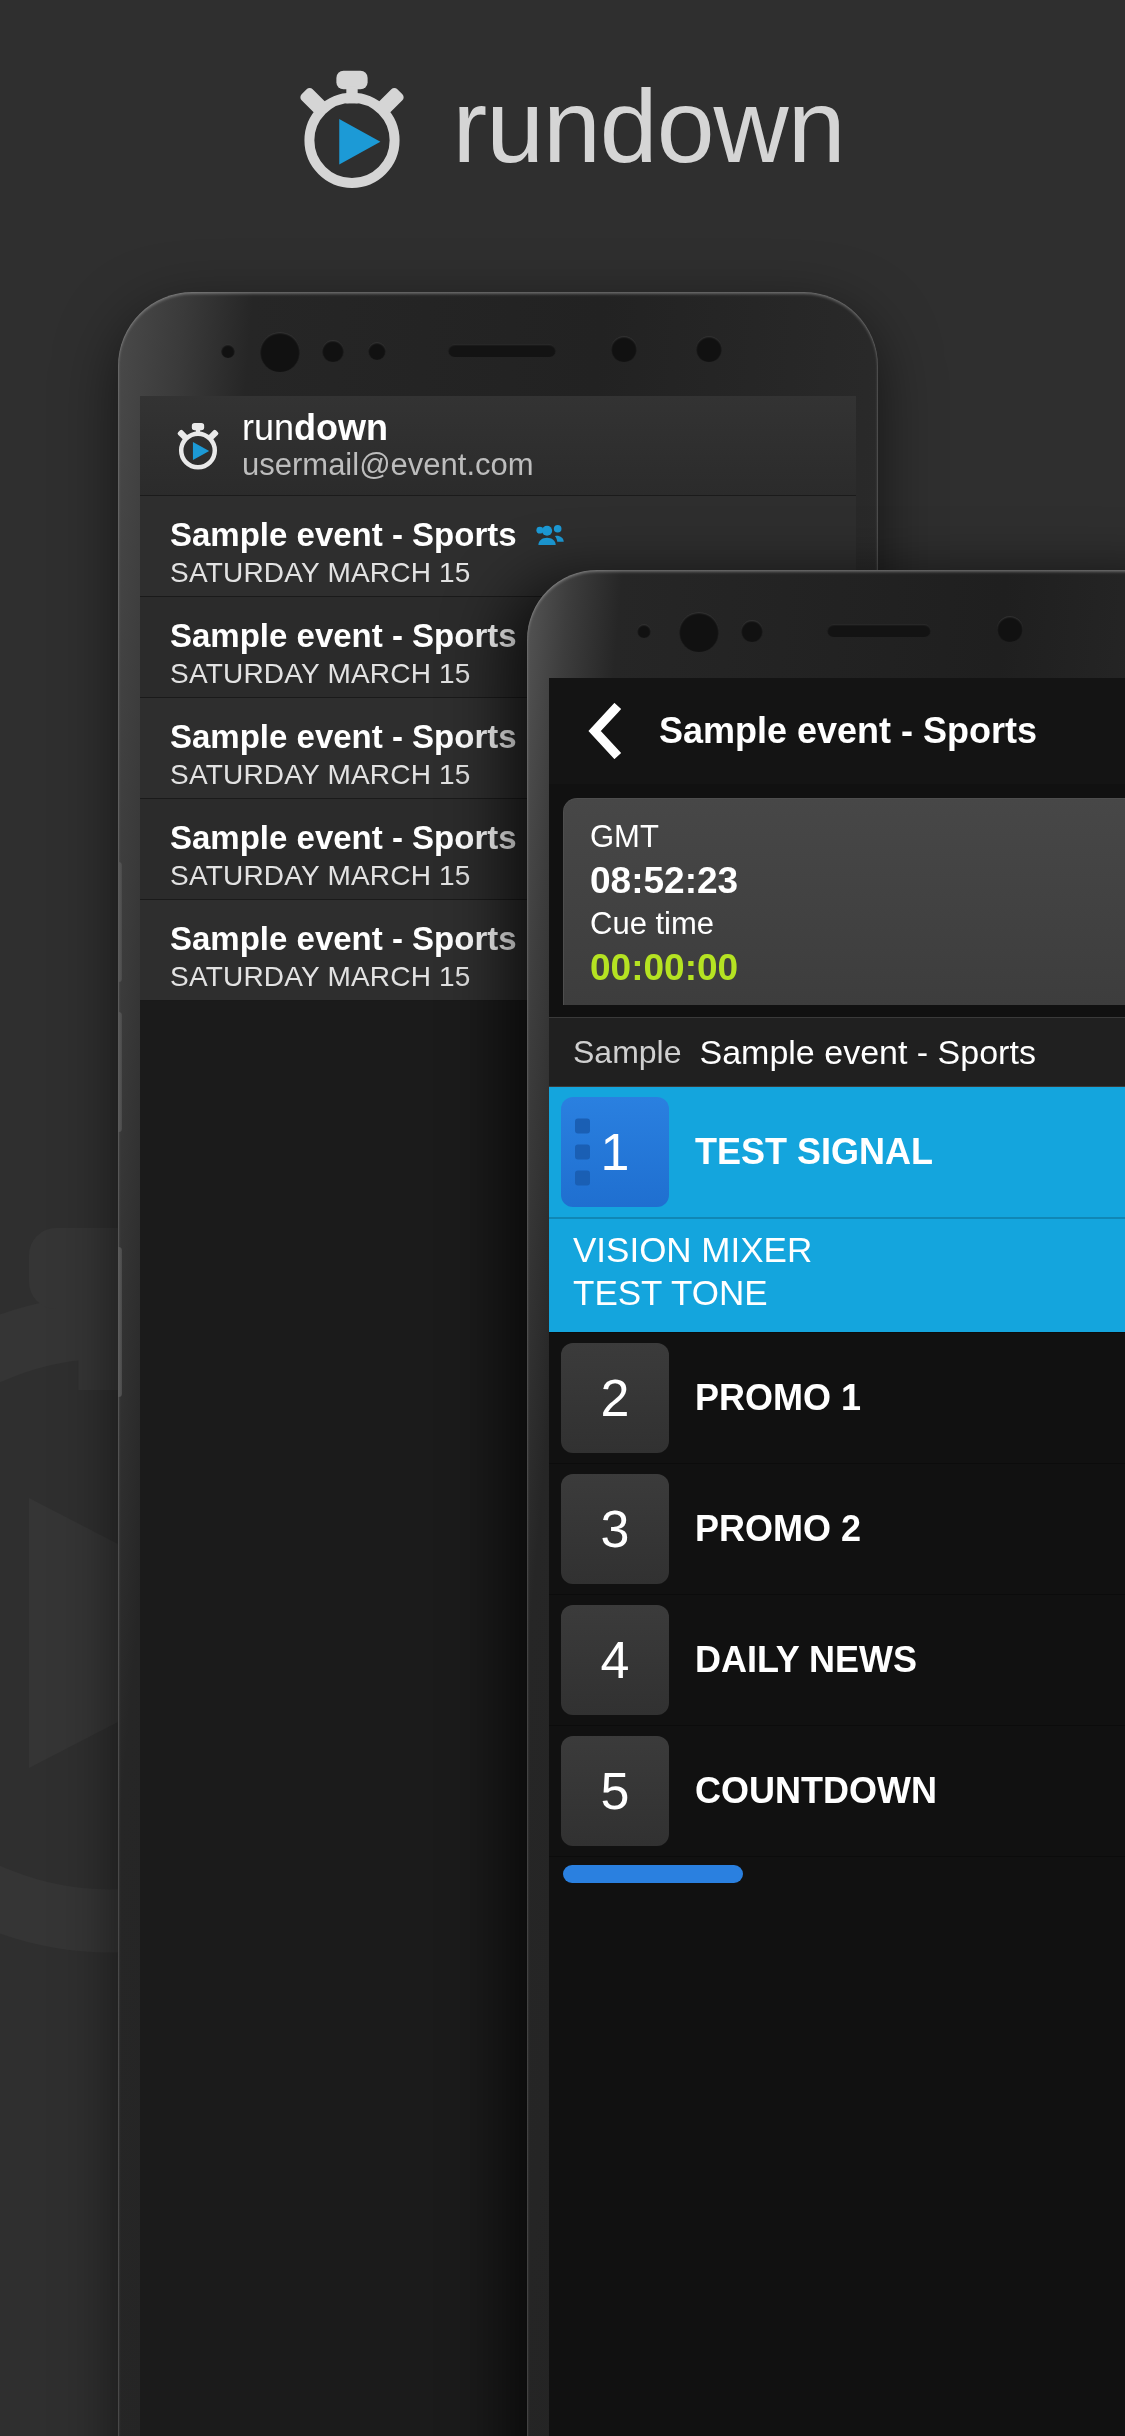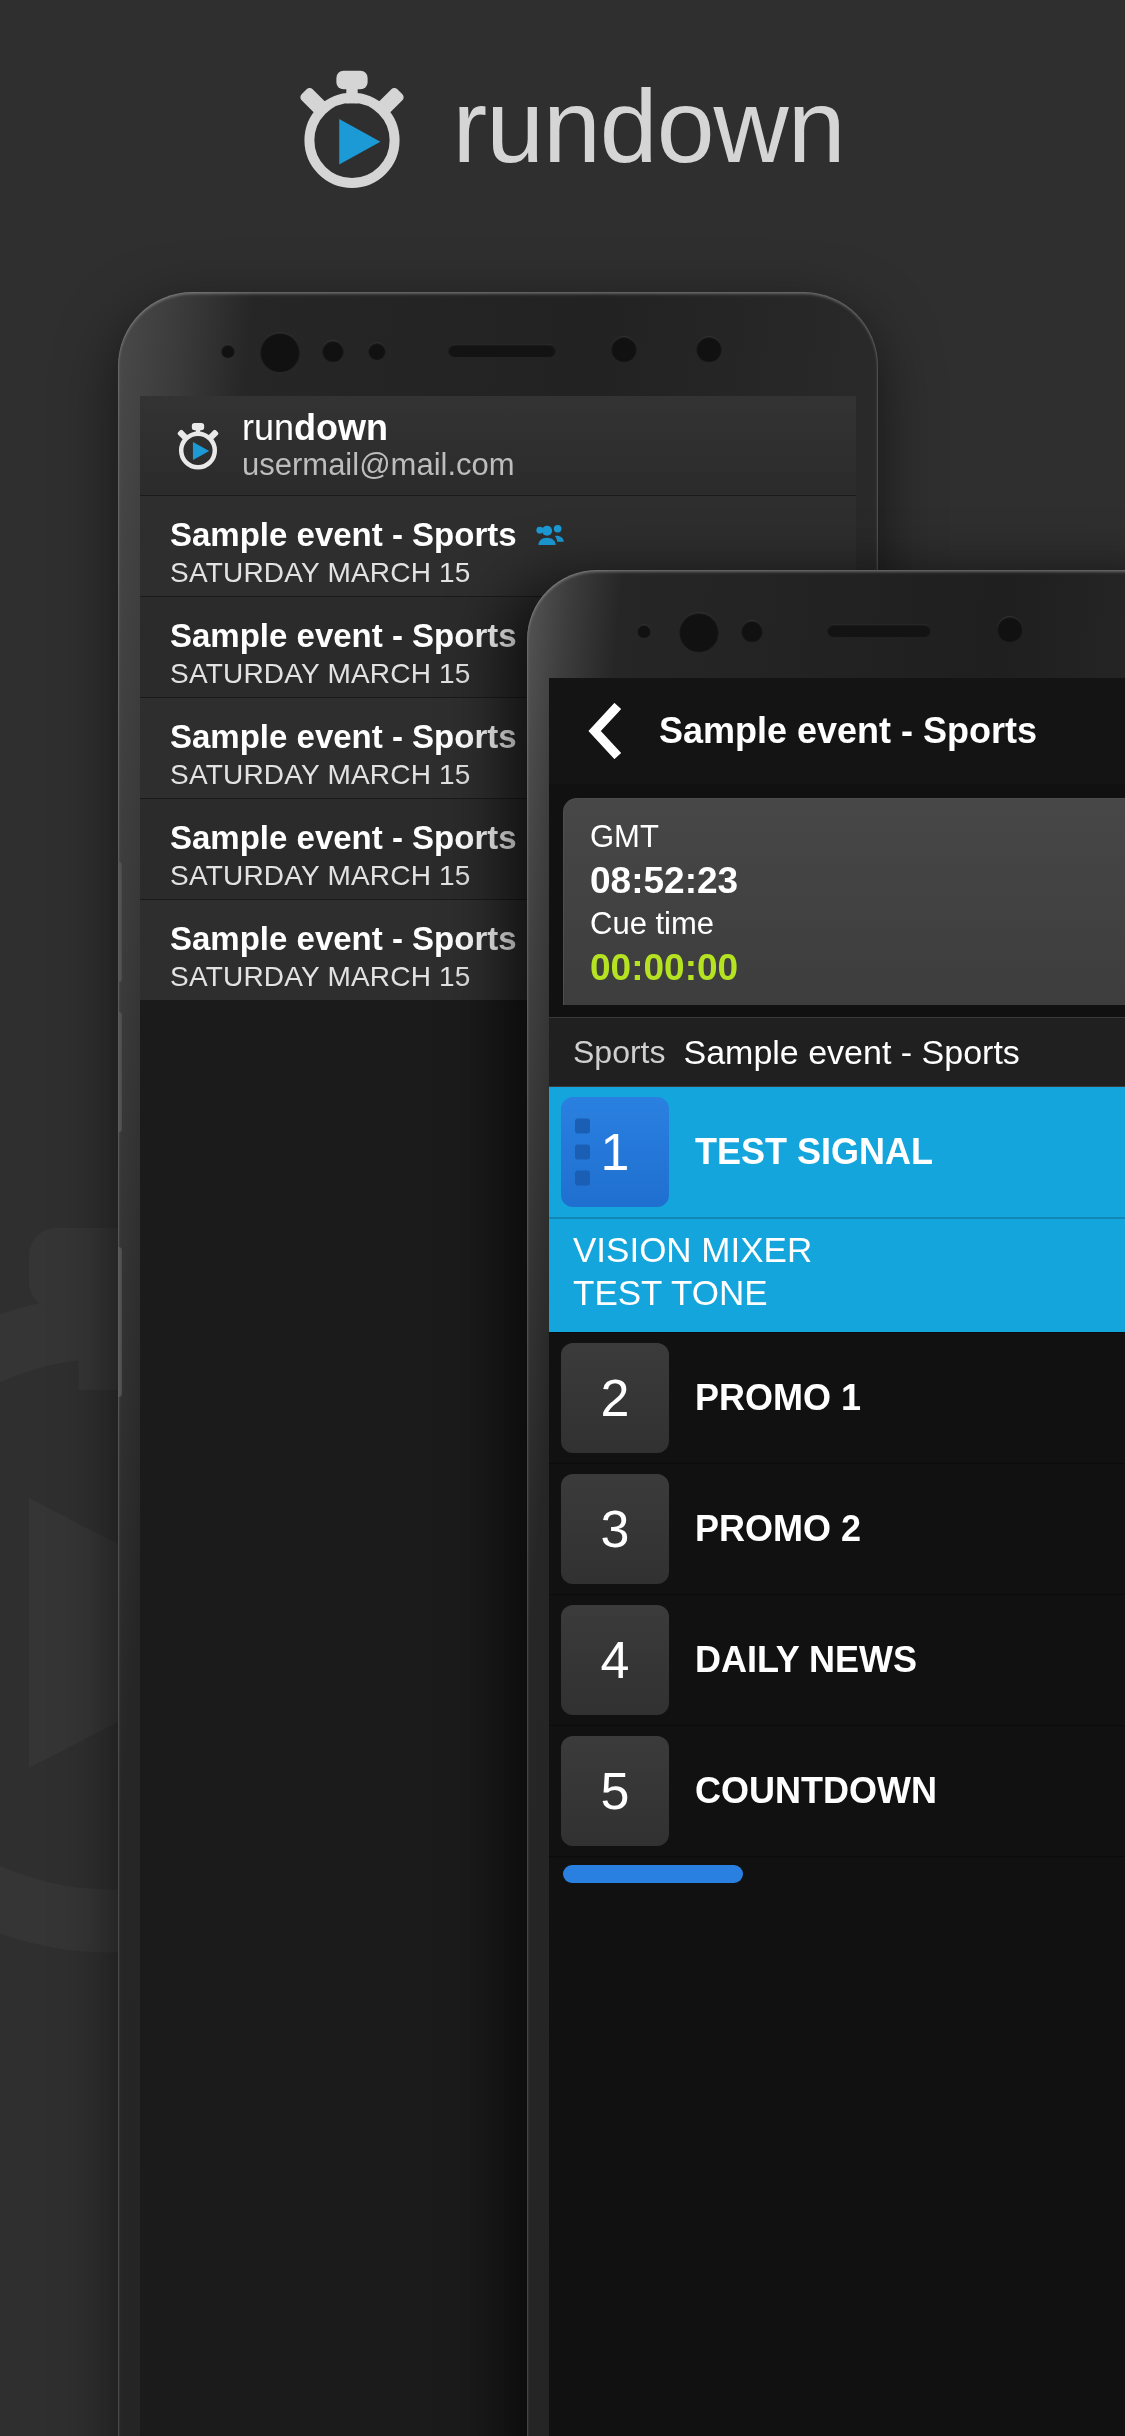--- a/index.html
+++ b/index.html
@@ -251,21 +251,21 @@
           <circle cx="50" cy="58" r="30" fill="none" stroke="#e9e9e9" stroke-width="8"></circle>
           <rect x="39" y="9" width="22" height="13" rx="5" fill="#e9e9e9"></rect>
           <rect x="46" y="20" width="8" height="12" fill="#e9e9e9"></rect>
           <rect x="17.5" y="21" width="11" height="19" rx="3" fill="#e9e9e9" transform="rotate(-45 23 30.5)"></rect>
           <rect x="71.5" y="21" width="11" height="19" rx="3" fill="#e9e9e9" transform="rotate(45 77 30.5)"></rect>
           <path d="M41 43 L70 59 L41 75 Z" fill="#1c9ad6"></path>
         </svg>
       </span>
       <span class="app-header-txt">
         <span class="app-wordmark"><span>run</span><b>down</b></span>
-        <span class="app-email">usermail@mail.com</span>
+        <span class="app-email">usermail@event.com</span>
       </span>
     </div>
 
     <div class="event-row">
       <div class="event-title-line">
         <span class="event-title">Sample event - Sports</span>
         <svg class="ico" viewBox="0 0 24 24" aria-hidden="true">
           <circle cx="8.5" cy="9" r="3.6" fill="#1c9ad6"></circle>
           <circle cx="16" cy="7.6" r="2.7" fill="#1c9ad6"></circle>
           <circle cx="3.4" cy="8.6" r="2.4" fill="#1c9ad6"></circle>
@@ -334,21 +334,21 @@
     </div>
 
     <div class="clock-card">
       <div class="clock-label">GMT</div>
       <div class="clock-big">08:52:23</div>
       <div class="clock-label">Cue time</div>
       <div class="clock-cue">00:00:00</div>
     </div>
 
     <div class="title-row">
-      <span class="lbl">Sports</span>
+      <span class="lbl">Sample</span>
       <span class="val">Sample event - Sports</span>
     </div>
 
     <div class="cue-item active">
       <div class="cue-main">
         <div class="cue-num">
           <span class="grip">
               <i></i>
               <i></i>
               <i></i>

